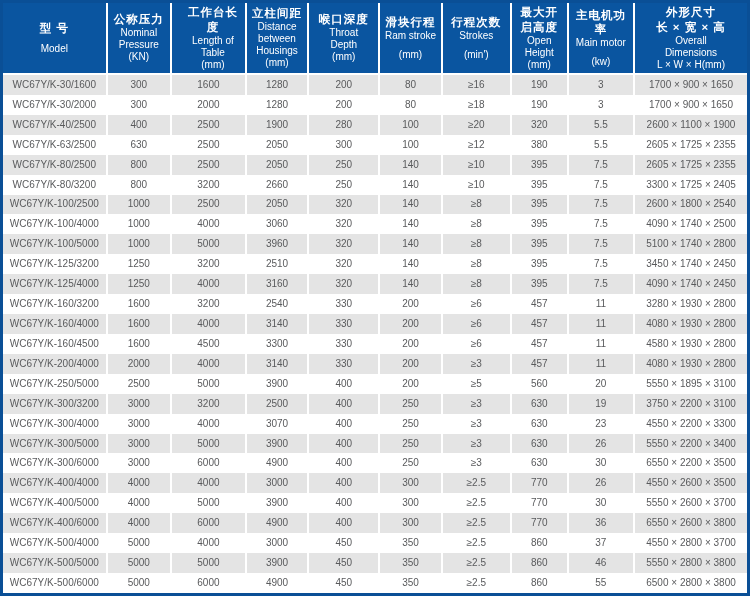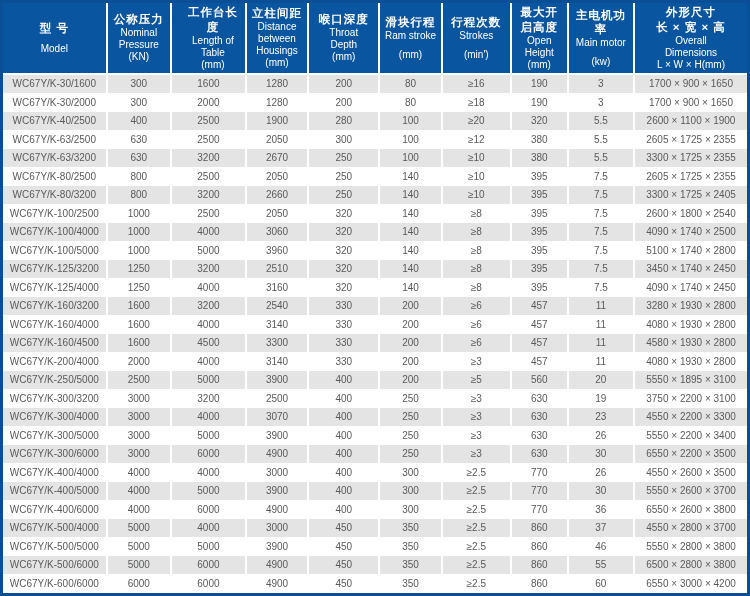--- a/index.html
+++ b/index.html
@@ -163,32 +163,20 @@
           <td>2500</td>
           <td>2050</td>
           <td>300</td>
           <td>100</td>
           <td>≥12</td>
           <td>380</td>
           <td>5.5</td>
           <td>2605 × 1725 × 2355</td>
         </tr>
         <tr>
-          <td>WC67Y/K-63/3200</td>
-          <td>630</td>
-          <td>3200</td>
-          <td>2670</td>
-          <td>250</td>
-          <td>100</td>
-          <td>≥10</td>
-          <td>380</td>
-          <td>5.5</td>
-          <td>3300 × 1725 × 2355</td>
-        </tr>
-        <tr>
           <td>WC67Y/K-80/2500</td>
           <td>800</td>
           <td>2500</td>
           <td>2050</td>
           <td>250</td>
           <td>140</td>
           <td>≥10</td>
           <td>395</td>
           <td>7.5</td>
           <td>2605 × 1725 × 2355</td>
@@ -438,27 +426,15 @@
           <td>5000</td>
           <td>6000</td>
           <td>4900</td>
           <td>450</td>
           <td>350</td>
           <td>≥2.5</td>
           <td>860</td>
           <td>55</td>
           <td>6500 × 2800 × 3800</td>
         </tr>
-        <tr>
-          <td>WC67Y/K-600/6000</td>
-          <td>6000</td>
-          <td>6000</td>
-          <td>4900</td>
-          <td>450</td>
-          <td>350</td>
-          <td>≥2.5</td>
-          <td>860</td>
-          <td>60</td>
-          <td>6550 × 3000 × 4200</td>
-        </tr>
       </tbody>
   </table>
 </div>
 
 </body></html>

